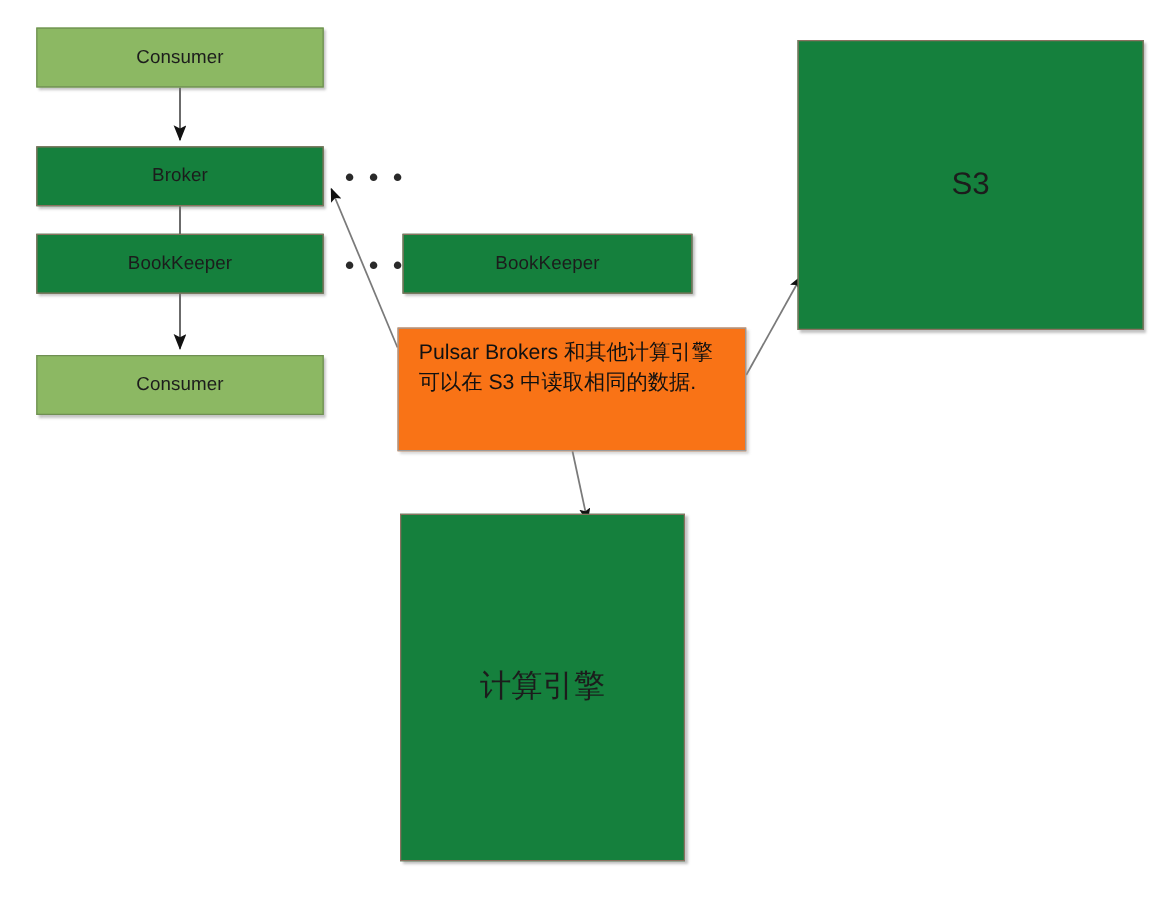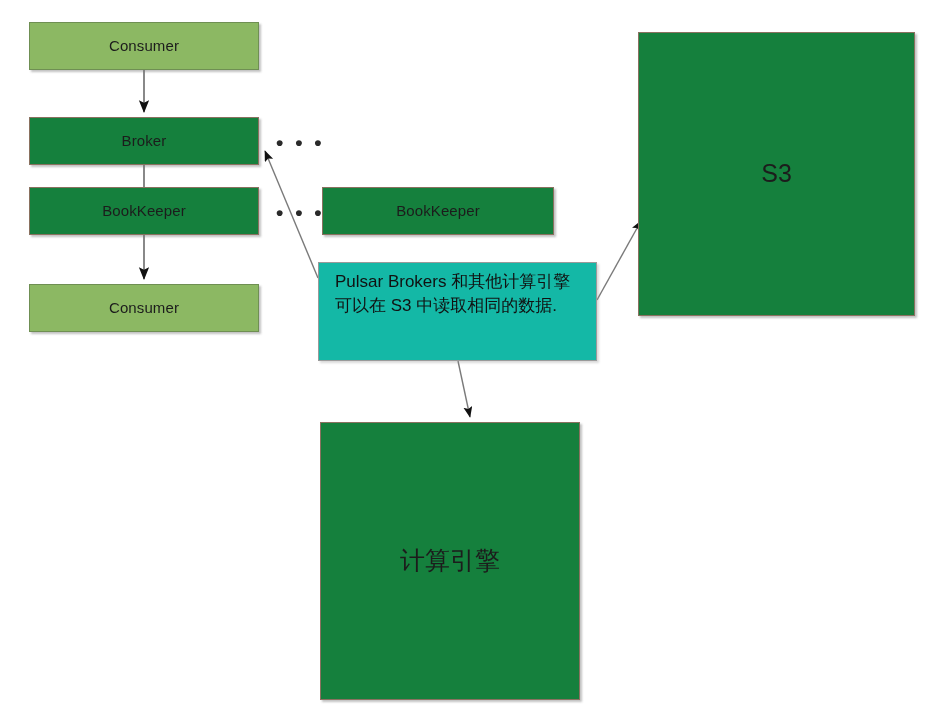--- a/index.html
+++ b/index.html
@@ -44,21 +44,21 @@
     color: #1c1c1c;
     letter-spacing: 0.1px;
   }
   .node-label-lg {
     font-size: 25px;
     color: #1c1c1c;
   }
   .callout {
     position: absolute;
     box-sizing: border-box;
-    background: #14b8a6;
+    background: #f97316;
     border: 1px solid #9a9a9a;
     box-shadow: 2px 2px 2px rgba(150,150,150,0.35);
     padding: 7px 9px 6px 16px;
     text-align: left;
   }
   .callout-text {
     font-size: 17px;
     line-height: 1.42;
     color: #111111;
     display: block;
@@ -133,25 +133,25 @@
 
   <div class="ellipsis" style="left:276px; top:132px;">• • •</div>
 
   <div class="ellipsis" style="left:276px; top:202px;">• • •</div>
 
 
   <div class="node node-orange" style="left:322px; top:187px; width:232px; height:48px;">
     <span class="node-label">BookKeeper</span>
   </div>
 
-  <div class="node node-orange" style="left:638px; top:32px; width:277px; height:284px;">
+  <div class="node node-orange" style="left:638px; top:32px; width:277px; height:232px;">
     <span class="node-label-lg">S3</span>
   </div>
 
-  <div class="node node-orange" style="left:320px; top:422px; width:260px; height:278px;">
+  <div class="node node-orange" style="left:320px; top:411px; width:228px; height:278px;">
     <span class="node-label-lg">计算引擎</span>
   </div>
 
   <div class="callout" style="left:318px; top:262px; width:279px; height:99px;">
     <span class="callout-text">Pulsar Brokers 和其他计算引擎可以在 S3 中读取相同的数据.</span>
   </div>
 
 </div>
 
 </body></html>

